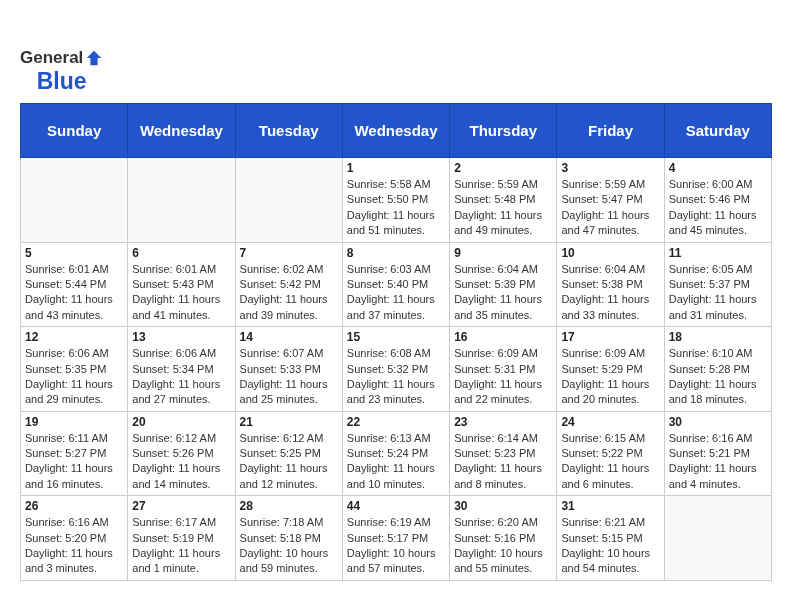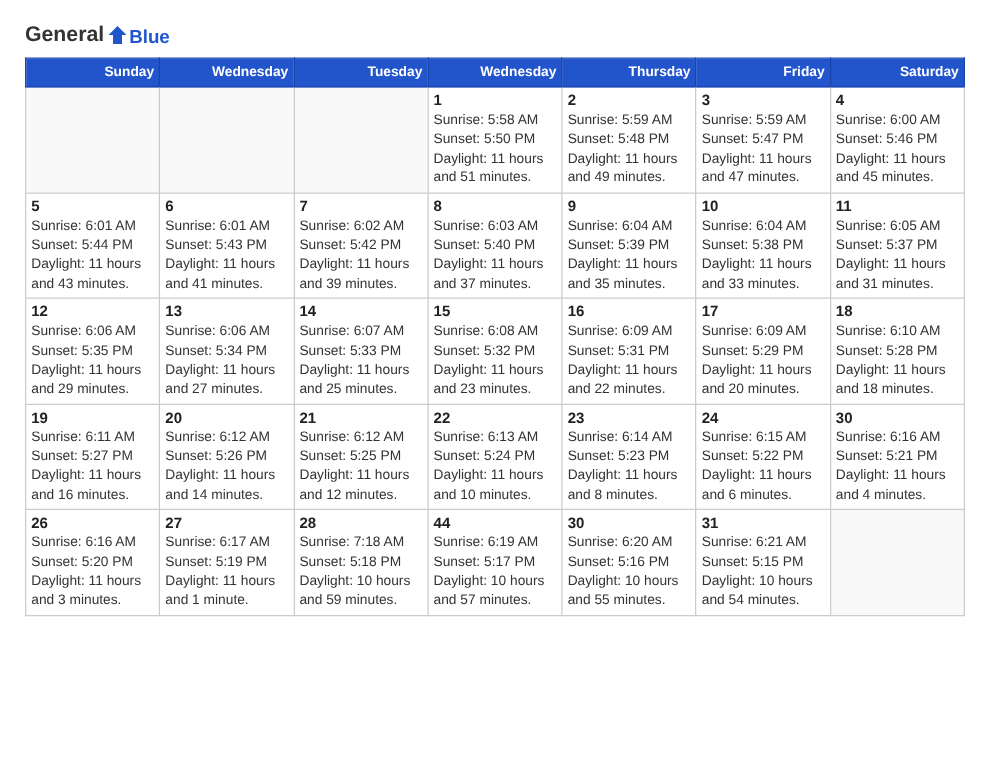--- a/index.html
+++ b/index.html
@@ -17,35 +17,36 @@
       padding: 18px 20px 10px 20px;
     }
     .header {
       display: flex;
       justify-content: space-between;
       align-items: flex-start;
       margin-bottom: 8px;
     }
     .logo {
       display: flex;
-      flex-direction: row;
-      align-items: flex-end;
+      flex-direction: column;
+      align-items: center;
+      margin-top: 30px;
     }
     .logo-text {
       display: flex;
       align-items: center;
       gap: 0;
     }
     .logo-general {
       font-size: 17px;
       font-weight: bold;
       color: #333;
     }
     .logo-blue {
-      font-size: 15px;
+      font-size: 23px;
       font-weight: bold;
       color: #2255cc;
     }
     .logo-icon {
       width: 18px;
       height: 18px;
       margin-left: 2px;
     }
     .title-area {
       text-align: right;
@@ -61,24 +62,24 @@
       color: #444;
     }
     .calendar {
       width: 100%;
       border-collapse: collapse;
       table-layout: fixed;
     }
     .calendar th {
       background: #2255cc;
       color: white;
-      font-size: 11px;
-      font-weight: bold;
-      padding: 5px 4px;
-      text-align: right;
+      font-size: 15px;
+      font-weight: bold;
+      padding: 18px 4px;
+      text-align: center;
       border: 1px solid #1a44aa;
     }
     .calendar td {
       border: 1px solid #ccc;
       vertical-align: top;
       padding: 3px 4px;
       font-size: 9.5px;
       color: #333;
       background: white;
       height: 80px;

